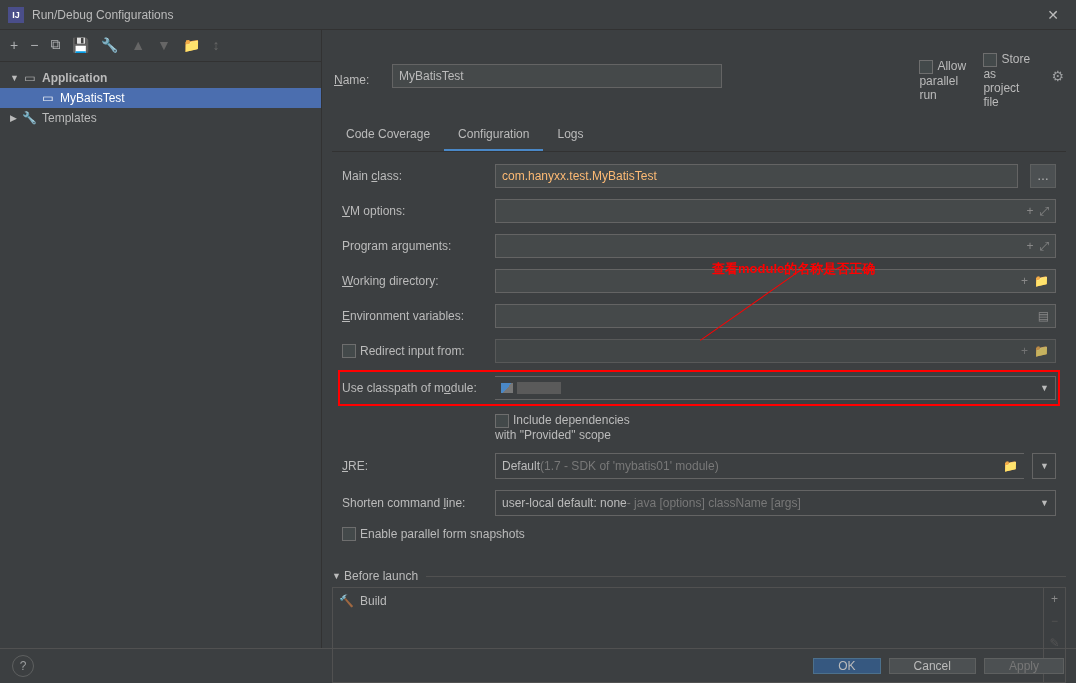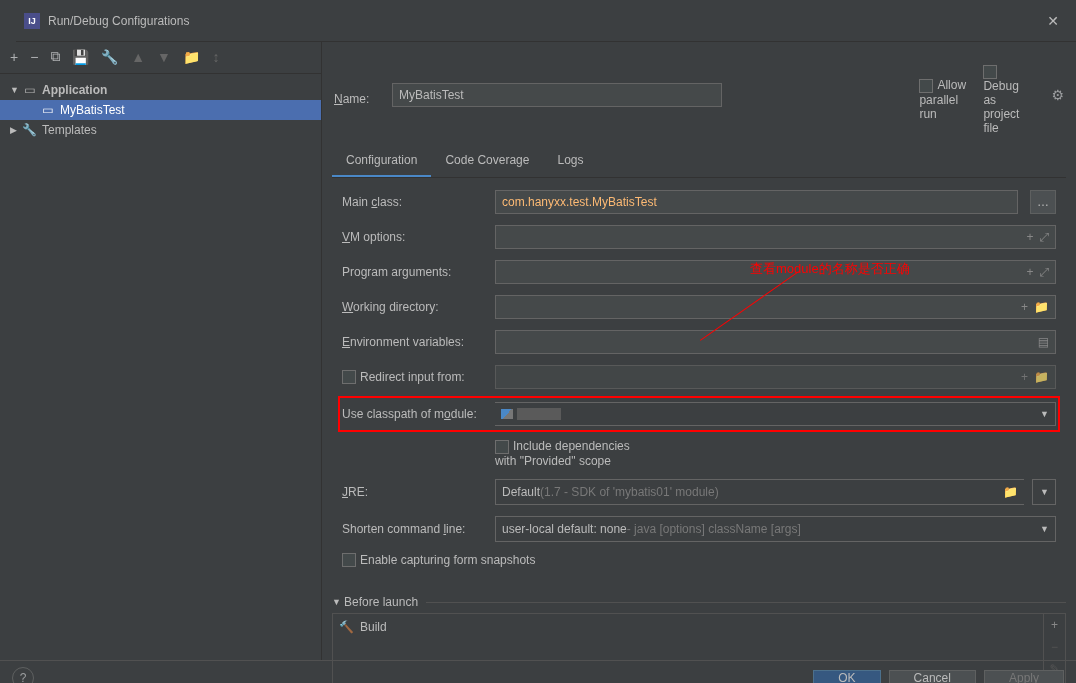--- a/index.html
+++ b/index.html
@@ -1,17 +1,17 @@
 <!DOCTYPE html>
 <html><head>
 <meta charset="utf-8">
 <style>
 * { box-sizing: border-box; margin: 0; padding: 0; font-family: "Segoe UI", Arial, sans-serif; font-size: 12px; }
 body { background: #3c3f41; color: #bbbbbb; width: 1076px; height: 683px; overflow: hidden; position: relative; }
-.titlebar { height: 42px; background: #3c3f41; display: flex; align-items: center; padding: 0 8px; border-bottom: 1px solid #323232; margin-left: 16px; }
+.titlebar { height: 30px; background: #3c3f41; display: flex; align-items: center; padding: 0 8px; border-bottom: 1px solid #323232; }
 .titlebar .app-icon { width: 16px; height: 16px; background: #4a4e8a; margin-right: 8px; display: flex; align-items: center; justify-content: center; color: #fff; font-size: 9px; font-weight: bold; }
 .titlebar .title { flex: 1; color: #bbbbbb; font-size: 12px; }
 .titlebar .close { width: 30px; text-align: center; color: #bbbbbb; cursor: pointer; font-size: 14px; }
 .main { display: flex; height: 618px; }
 .left { width: 322px; border-right: 1px solid #323232; padding: 6px 0 0 0; display: flex; flex-direction: column; }
 .toolbar { display: flex; align-items: center; padding: 0 10px 8px 10px; gap: 12px; border-bottom: 1px solid #323232; }
 .toolbar span { color: #afb1b3; cursor: pointer; font-size: 14px; }
 .tree { flex: 1; padding: 6px 0; }
 .tree-item { display: flex; align-items: center; height: 20px; padding: 0 10px; cursor: pointer; }
 .tree-item.sel { background: #4b6eaf; color: #fff; }
@@ -100,28 +100,28 @@
       </div>
     </div>
   </div>
 
   <div class="right">
     <div class="name-row">
       <label><span style="text-decoration:underline">N</span>ame:</label>
       <input value="MyBatisTest" style="">
       <div class="right-opts">
         <label><span class="chk"></span><span>Allow parallel run</span></label>
-        <label><span class="chk"></span><span>Debug as project file</span></label>
+        <label><span class="chk"></span><span>Store as project file</span></label>
         <span class="gear">⚙</span>
       </div>
     </div>
 
     <div class="tabs">
+      <div class="tab">Code Coverage</div>
       <div class="tab active">Configuration</div>
-      <div class="tab">Code Coverage</div>
       <div class="tab">Logs</div>
     </div>
 
     <div class="form">
       <div class="form-row">
         <label>Main <span class="underline">c</span>lass:</label>
         <div class="field">
             <input value="com.hanyxx.test.MyBatisTest" style="">
           </div>
         <div class="btn-browse">…</div>
@@ -202,21 +202,21 @@
       </div>
       <div class="form-row">
         <label>Shorten command <span class="underline">l</span>ine:</label>
         <div class="dropdown">
             <span>user-local default: none</span>
             <span class="grey"> - java [options] className [args]</span>
             <span class="caret">▼</span>
           </div>
       </div>
       <div class="form-row">
-        <label style="width:auto"><span class="chk"></span><span>Enable capturing form snapshots</span></label>
+        <label style="width:auto"><span class="chk"></span><span>Enable parallel form snapshots</span></label>
       </div>
     </div>
 
     <div class="before-launch">
       <div class="bl-header">
         <span class="caret">▼</span>
         <span>Before launch</span>
         <span class="bl-line"></span>
       </div>
       <div class="bl-body">
@@ -238,14 +238,14 @@
 </div>
 
 <div class="footer">
   <div class="help">?</div>
   <div class="spacer"></div>
   <button class="btn primary">OK</button>
   <button class="btn">Cancel</button>
   <button class="btn disabled">Apply</button>
 </div>
 
-<div class="annotation" style="left:750px;top:260px;">查看module的名称是否正确</div>
+<div class="annotation" style="left:712px;top:260px;font-weight:bold;">查看module的名称是否正确</div>
 <div class="annotation-line" style="left:700px;top:340px;width:120px;transform:rotate(-35deg);"></div>
 
 </body></html>

